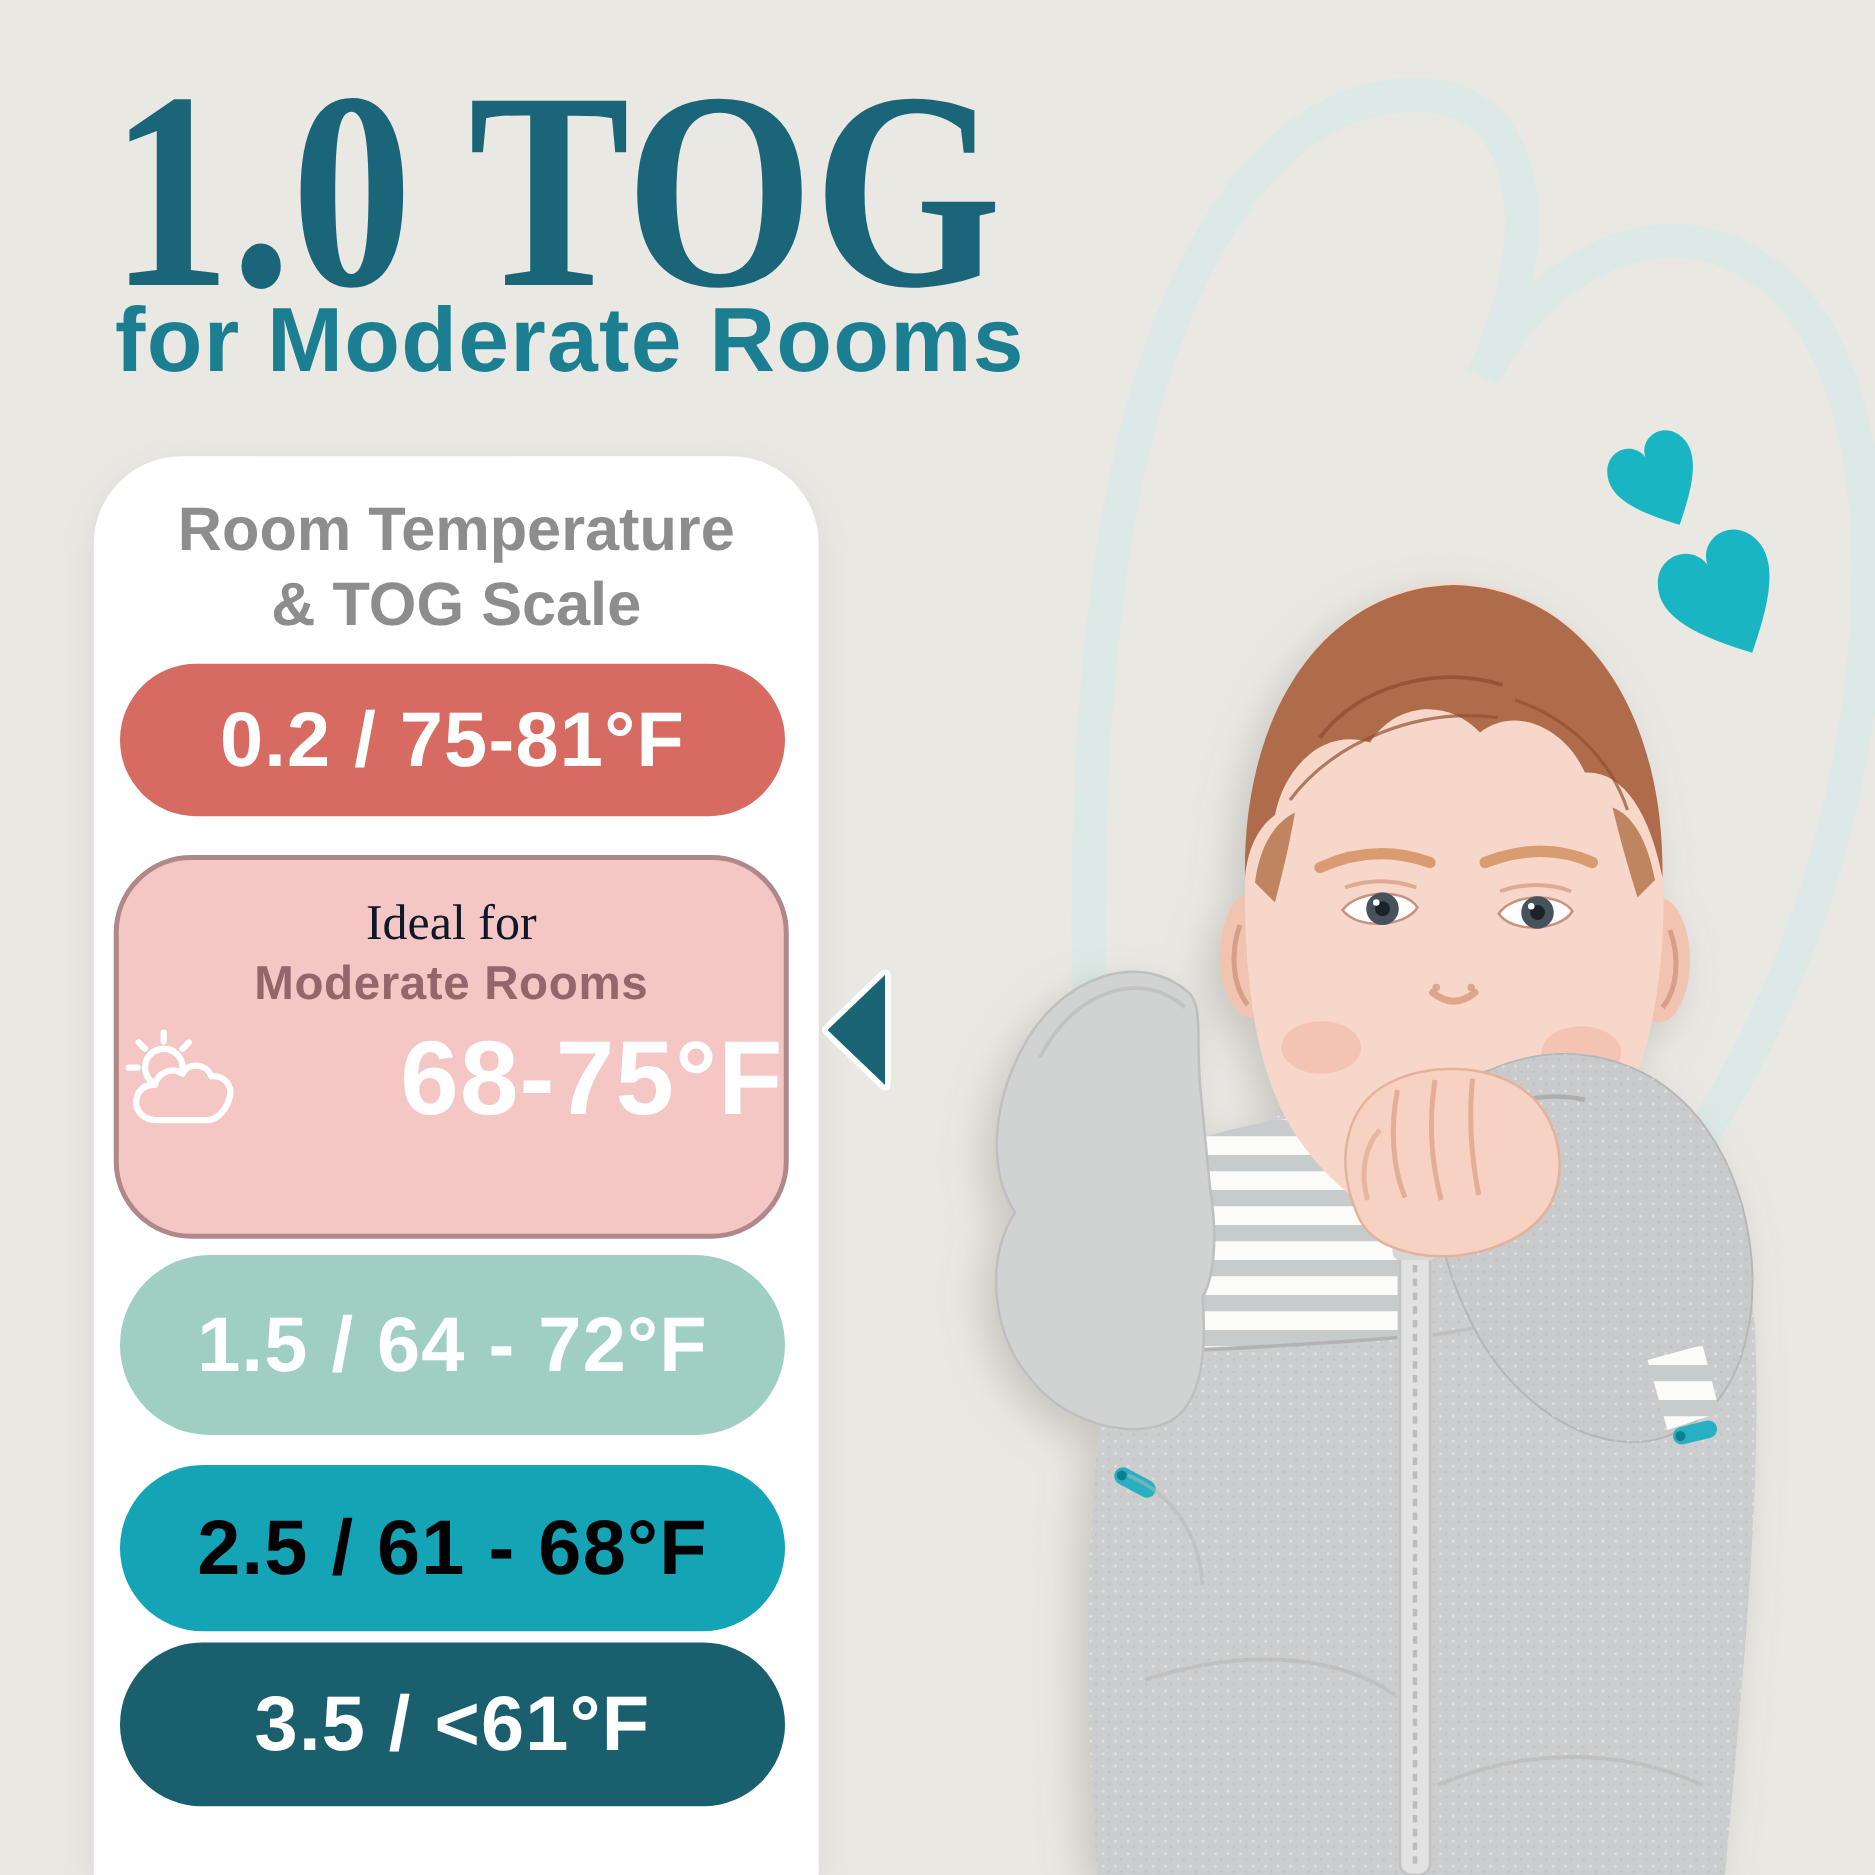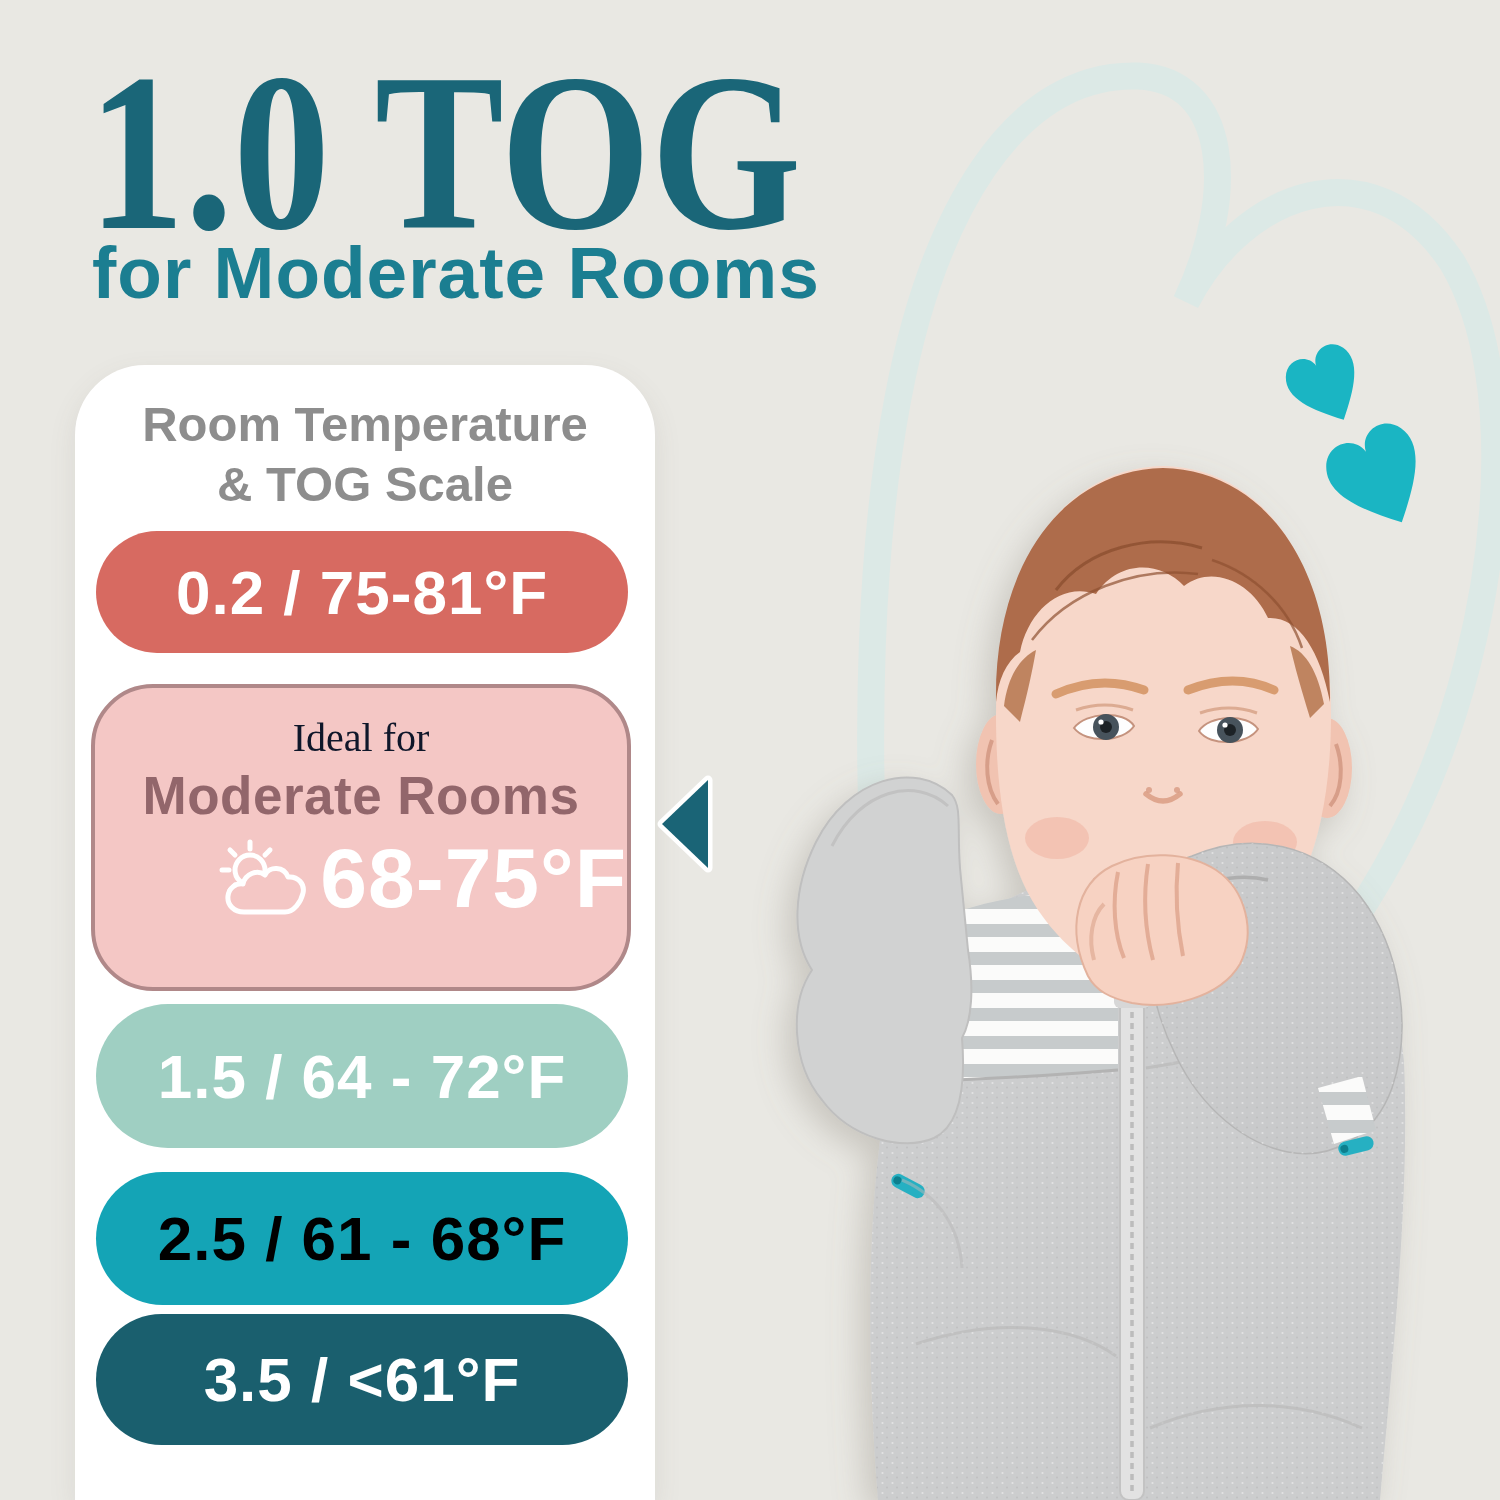--- a/index.html
+++ b/index.html
@@ -20,23 +20,23 @@
         display:flex;align-items:center;justify-content:center;
         font-weight:700;font-size:62px;letter-spacing:1px;white-space:nowrap;}
   .p02{top:166px;height:122px;}
   .p15{top:639px;height:144px;}
   .p25{top:807px;height:133px;}
   .p35{top:949px;height:131px;}
   .ideal{position:absolute;left:16px;top:319px;width:540px;height:307px;
          border-radius:62px;border:4px solid;box-sizing:border-box;text-align:center;}
   .ideal-for{margin-top:28px;font-family:"Liberation Serif","DejaVu Serif",serif;
              font-size:40px;line-height:1.1;}
-  .room-name{margin-top:8px;font-weight:700;font-size:53px;line-height:1.05;
+  .room-name{margin-top:8px;font-weight:700;font-size:38px;line-height:1.05;
              letter-spacing:.5px;white-space:nowrap;}
-  .temp-row{display:flex;align-items:center;justify-content:flex-end;gap:6px;margin-top:12px;}
+  .temp-row{display:flex;align-items:center;justify-content:space-between;gap:6px;margin-top:12px;}
   .sun-cloud{width:100px;height:84px;flex:0 0 auto;}
   .temp{font-weight:700;font-size:84px;line-height:1;letter-spacing:1px;}
   .pointer{position:absolute;left:652px;top:772px;width:72px;height:112px;}
 </style>
 </head>
 <body>
 
 <div id="root" style="background-color: rgb(233, 232, 227);">
 
   <svg class="art" viewBox="660 0 840 1500" role="img" aria-label="Baby in gray arms-up swaddle sleep sack chewing fist">

